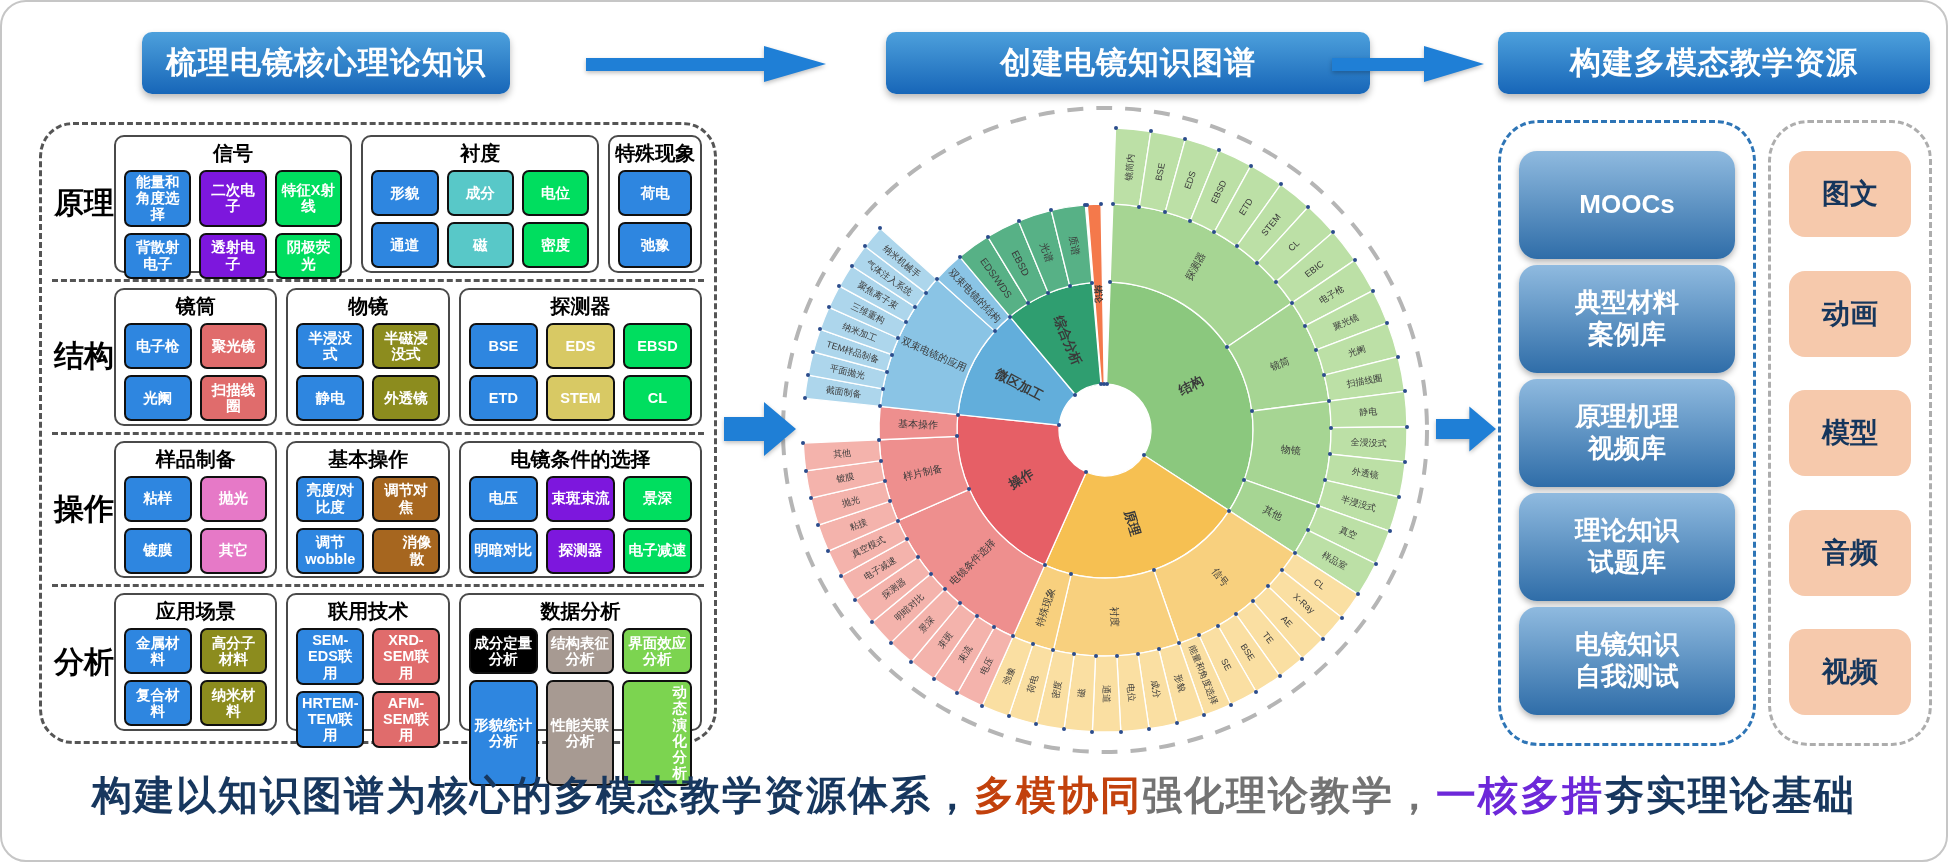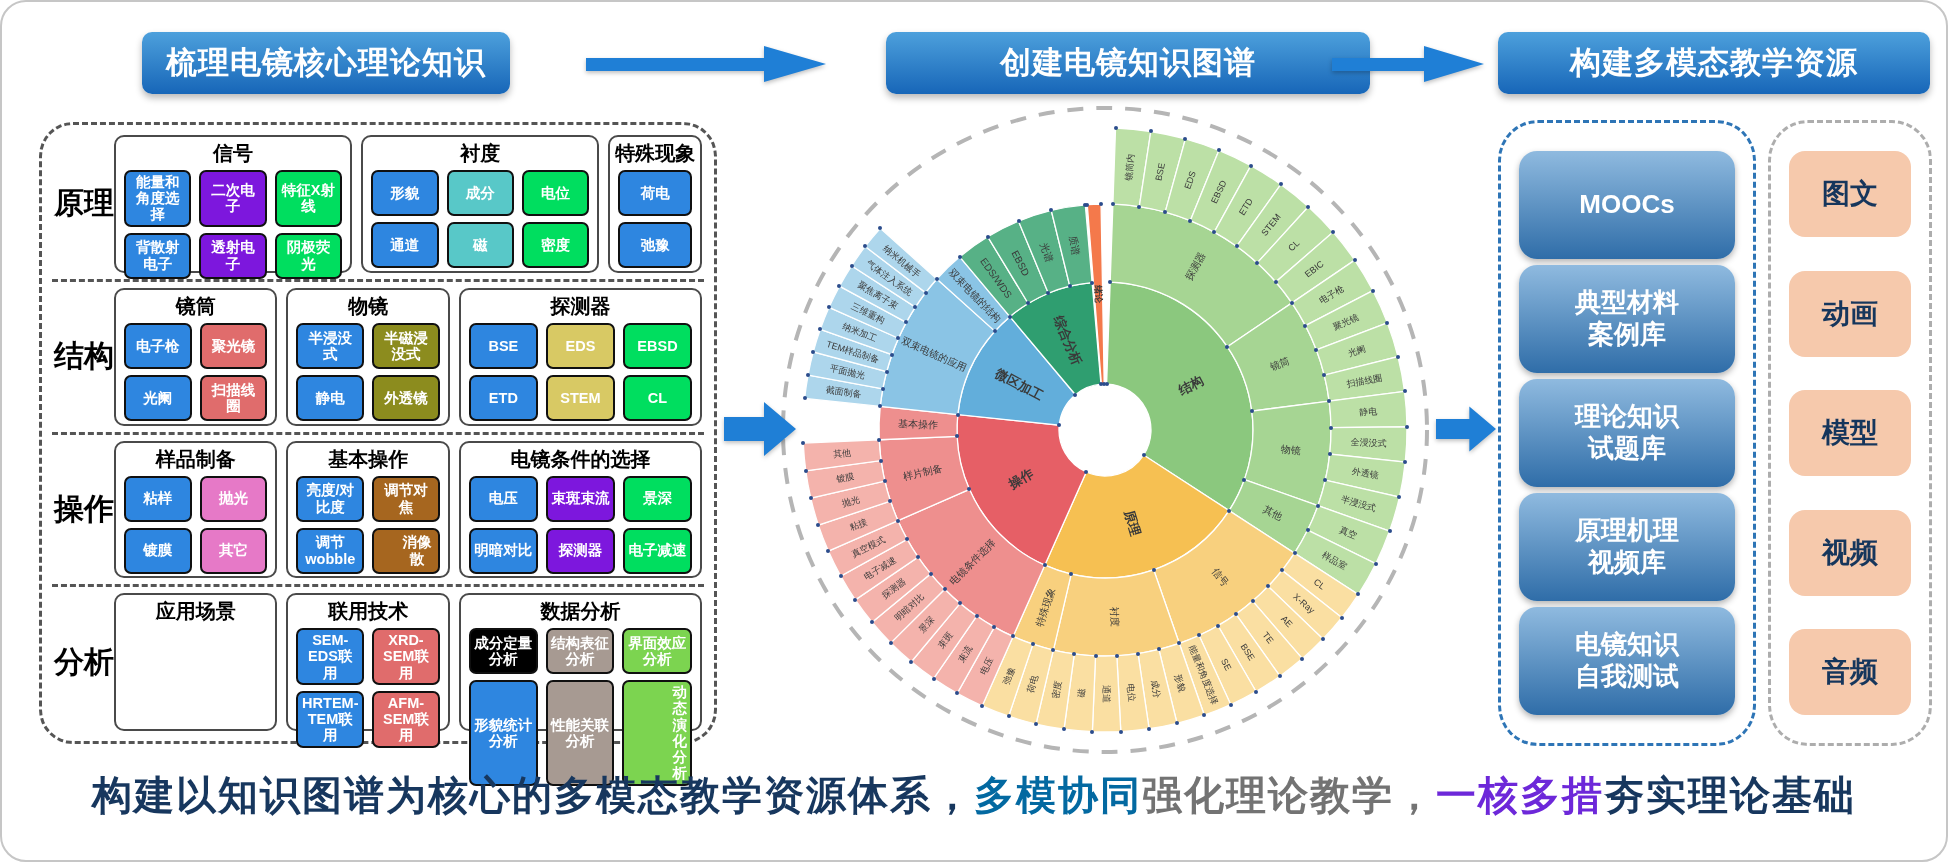--- a/index.html
+++ b/index.html
@@ -158,20 +158,26 @@
               <div class="chip" style="background: rgb(0, 222, 95);">电子减速</div>
             </div>
           </div>
         </div>
       </div>
       <div class="panel-row">
         <div class="row-label">分析</div>
         <div class="row-groups">
           <div class="group-box" style="flex-grow: 2;">
             <div class="group-title">应用场景</div>
+            <div class="chip-grid" style="grid-template-columns: repeat(2, 1fr);">
+              <div class="chip" style="background: rgb(46, 134, 224);">金属材料</div>
+              <div class="chip" style="background: rgb(140, 140, 30);">高分子材料</div>
+              <div class="chip" style="background: rgb(46, 134, 224);">复合材料</div>
+              <div class="chip" style="background: rgb(140, 140, 30);">纳米材料</div>
+            </div>
           </div>
           <div class="group-box" style="flex-grow: 2;">
             <div class="group-title">联用技术</div>
             <div class="chip-grid" style="grid-template-columns: repeat(2, 1fr);">
               <div class="chip" style="background: rgb(46, 134, 224);">SEM-EDS联用</div>
               <div class="chip" style="background: rgb(224, 108, 108);">XRD-SEM联用</div>
               <div class="chip" style="background: rgb(46, 134, 224);">HRTEM-TEM联用</div>
               <div class="chip" style="background: rgb(224, 108, 108);">AFM-SEM联用</div>
             </div>
           </div>
@@ -495,29 +501,29 @@
     <polygon points="0,15 40,15 40,0 72,27 40,54 40,39 0,39"></polygon>
   </svg>
   <svg class="big-arrow" style="left:1434px;top:400px;" width="60" height="54" viewBox="0 0 72 54">
     <polygon points="0,15 40,15 40,0 72,27 40,54 40,39 0,39"></polygon>
   </svg>
 
   <div class="lib-panel" id="lib-panel">
       <div class="lib-btn">MOOCs</div>
       <div class="lib-btn">典型材料
 案例库</div>
+      <div class="lib-btn">原理机理
+视频库</div>
       <div class="lib-btn">理论知识
 试题库</div>
-      <div class="lib-btn">原理机理
-视频库</div>
       <div class="lib-btn">电镜知识
 自我测试</div>
     </div>
   <div class="media-panel" id="media-panel">
       <div class="media-box">图文</div>
       <div class="media-box">动画</div>
       <div class="media-box">模型</div>
+      <div class="media-box">音频</div>
       <div class="media-box">视频</div>
-      <div class="media-box">音频</div>
     </div>
 
-  <div class="caption" id="caption"><span style="color: rgb(23, 55, 94);">构建以知识图谱为核心的多模态教学资源体系，</span><span style="color: #0369a1;">多模协同</span><span style="color: #737373;">强化理论教学，</span><span style="color: #6d28d9;">一核多措</span><span style="color: rgb(23, 55, 94);">夯实理论基础</span></div>
+  <div class="caption" id="caption"><span style="color: rgb(23, 55, 94);">构建以知识图谱为核心的多模态教学资源体系，</span><span style="color: #c2410c;">多模协同</span><span style="color: #737373;">强化理论教学，</span><span style="color: #6d28d9;">一核多措</span><span style="color: rgb(23, 55, 94);">夯实理论基础</span></div>
 </div>
 
 </body></html>

